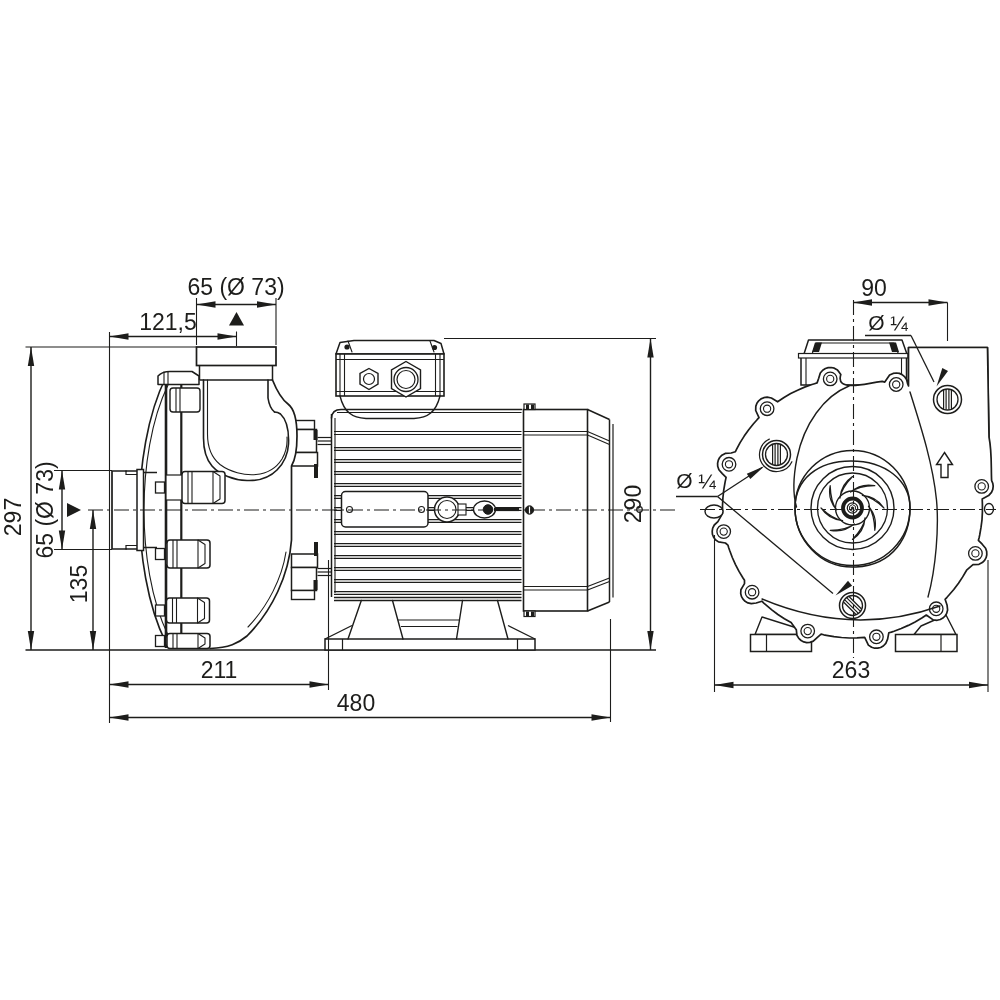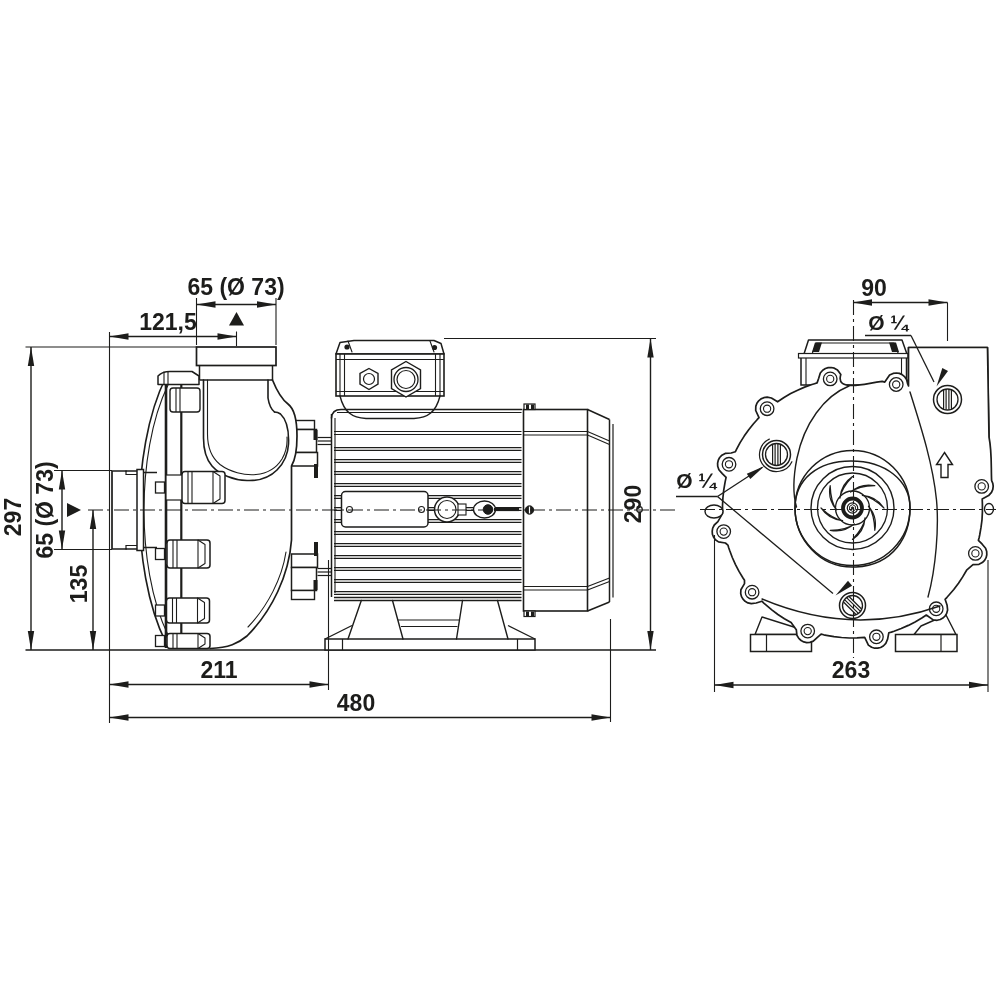--- a/index.html
+++ b/index.html
@@ -1,16 +1,16 @@
 <!DOCTYPE html>
 <html><head>
 <meta charset="utf-8">
 <style>
   html,body { margin:0; padding:0; background:#ffffff; }
-  .page { width:1000px; height:992px; position:relative; overflow:hidden;font-weight:bold; }
+  .page { width:1000px; height:992px; position:relative; overflow:hidden; }
   svg text { font-family:'Liberation Sans','DejaVu Sans',sans-serif; }
 </style>
 </head>
 <body>
 
 <div class="page">
 <svg viewBox="0 0 1000 1000" width="1000" height="1000" font-family="'Liberation Sans','DejaVu Sans',sans-serif">
 <rect width="1000" height="1000" fill="white"></rect>
 <g>
 <line x1="25.5" y1="650" x2="656" y2="650" stroke="#1d1d1b" stroke-width="1.6"></line>

